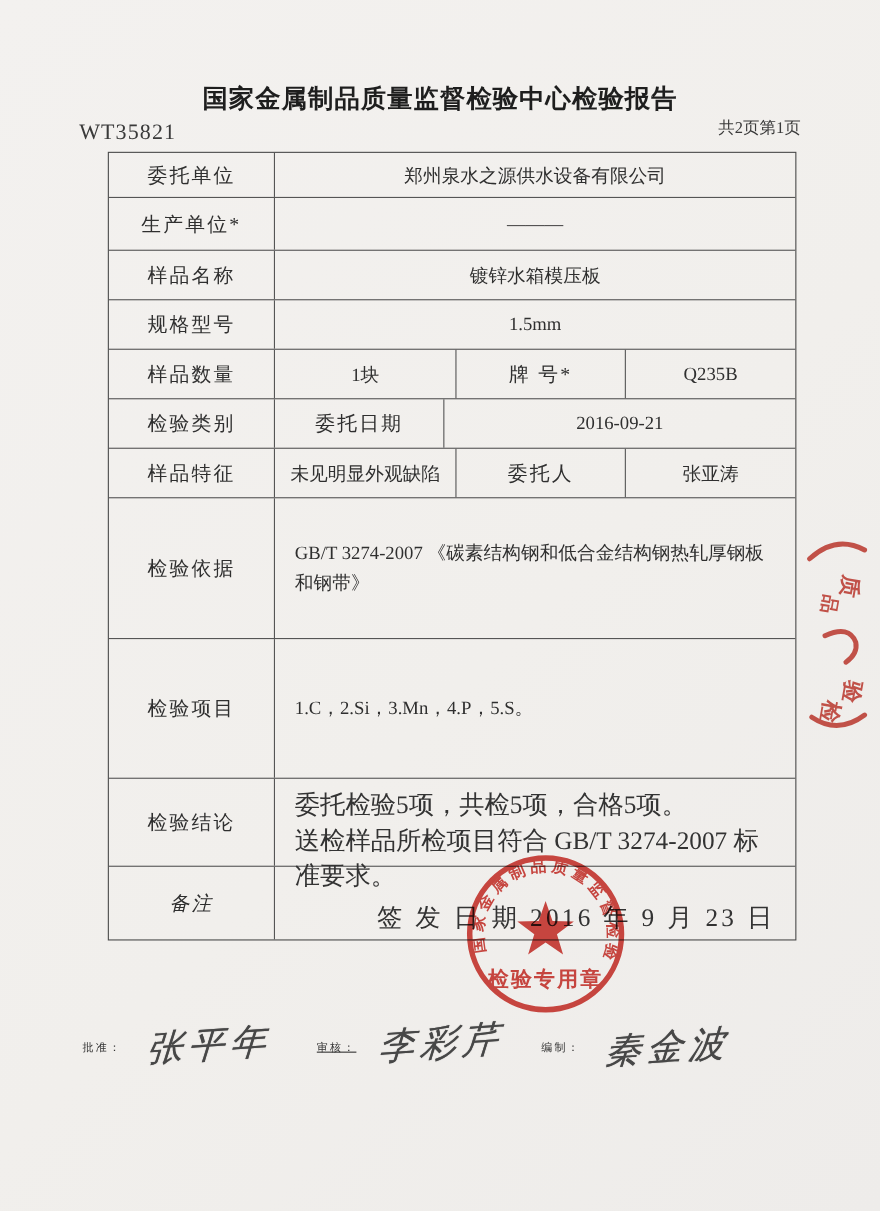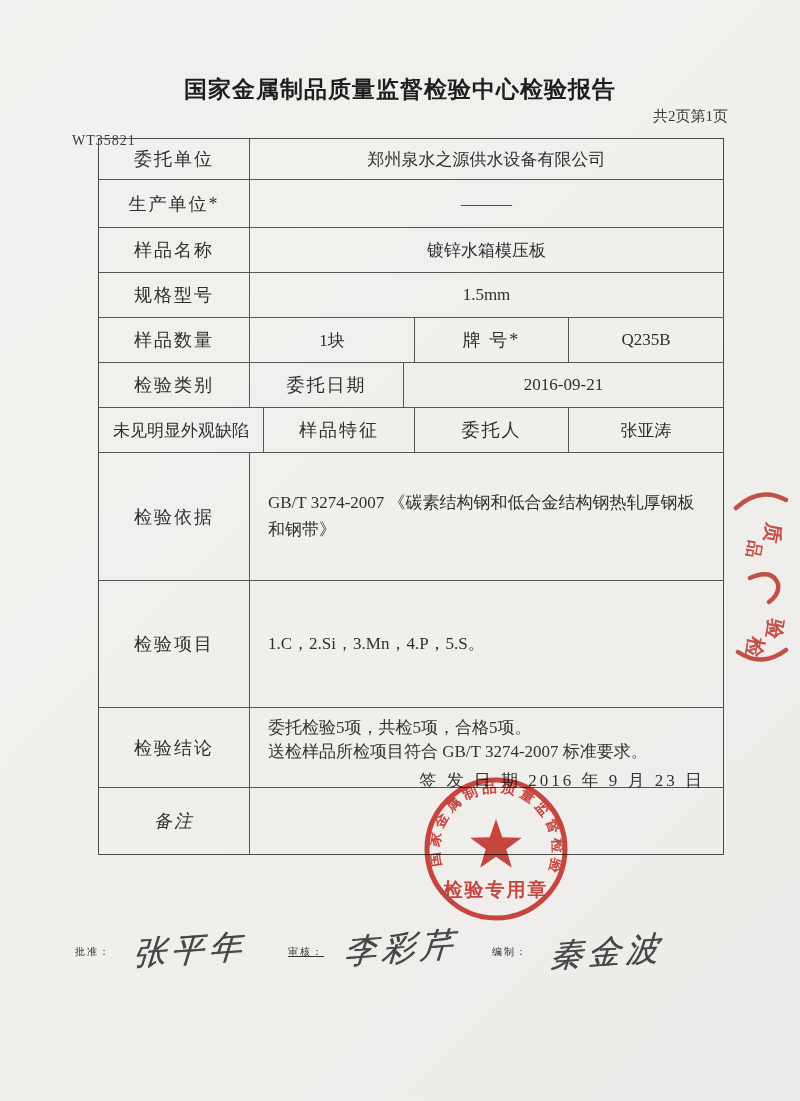--- a/index.html
+++ b/index.html
@@ -7,41 +7,41 @@
   .page{
     position:relative;width:800px;height:1101px;margin:0 auto;
     background:linear-gradient(135deg,#f3f1ef 0%,#f1efec 55%,#eeecea 100%);
     overflow:hidden;color:#333;
   }
   .title{
     position:absolute;top:74px;left:0;width:100%;text-align:center;
     font-family:"Liberation Sans","DejaVu Sans",sans-serif;
     font-weight:bold;font-size:23px;letter-spacing:1px;color:#1e1e1e;
   }
-  .report-no{position:absolute;left:72px;top:109px;font-size:14px;color:#3a3a3a;letter-spacing:1px;margin-top:24px;}
+  .report-no{position:absolute;left:72px;top:109px;font-size:20px;color:#3a3a3a;letter-spacing:1px;}
   .page-info{position:absolute;right:72px;top:107px;font-size:15px;color:#3a3a3a;}
   .tbl{
     position:absolute;left:72px;top:138px;width:626px;
     border:1.5px solid #4a4a4a;box-sizing:border-box;background:transparent;margin-left:26px;
   }
   .row{display:flex;border-bottom:1px solid #555;}
   .row:last-child{border-bottom:none;font-style:italic;}
   .cell{
     box-sizing:border-box;display:flex;align-items:center;justify-content:center;
     font-size:17px;color:#2f2f2f;
   }
   .lbl{width:151px;border-right:1px solid #555;letter-spacing:2px;font-size:18px;}
   .valfull{flex:1;}
   .c2{width:165px;border-right:1px solid #555;}
   .c3{width:154px;border-right:1px solid #555;letter-spacing:2px;font-size:18px;}
   .c4{flex:1;}
   .h40{height:40px}.h47{height:47px}.h44{height:44px}
   .h127{height:127px}.h126{height:126px}.h79{height:79px}.h66{height:66px}
   .val-left{justify-content:flex-start;text-align:left;padding:0 22px 0 18px;line-height:1.55;}
-  .concl{flex:1;display:block;padding:8px 14px 0 18px;font-size:17px;line-height:1.42;}
+  .concl{flex:1;display:block;padding:8px 14px 0 18px;font-size:23px;line-height:1.42;}
   .concl .dateline{text-align:right;letter-spacing:3px;margin-top:5px;padding-right:4px;}
   
   .stamp{
     position:absolute;left:421px;top:774px;width:150px;height:150px;
     mix-blend-mode:multiply;opacity:.92;pointer-events:none;
   }
   
   .edge-stamp{
     position:absolute;left:724px;top:480px;width:76px;height:190px;
     mix-blend-mode:multiply;opacity:.85;pointer-events:none;
@@ -92,22 +92,22 @@
       <div class="cell c4">Q235B</div>
     </div>
 
     <div class="row h44">
       <div class="cell lbl">检验类别</div>
       <div class="cell c3">委托日期</div>
       <div class="cell c4">2016-09-21</div>
     </div>
 
     <div class="row h44">
+      <div class="cell lbl">样品特征</div>
       <div class="cell c2">未见明显外观缺陷</div>
-      <div class="cell lbl">样品特征</div>
       <div class="cell c3">委托人</div>
       <div class="cell c4">张亚涛</div>
     </div>
 
     <div class="row h127">
       <div class="cell lbl">检验依据</div>
       <div class="cell valfull val-left">GB/T 3274-2007 《碳素结构钢和低合金结构钢热轧厚钢板和钢带》</div>
     </div>
 
     <div class="row h126">

